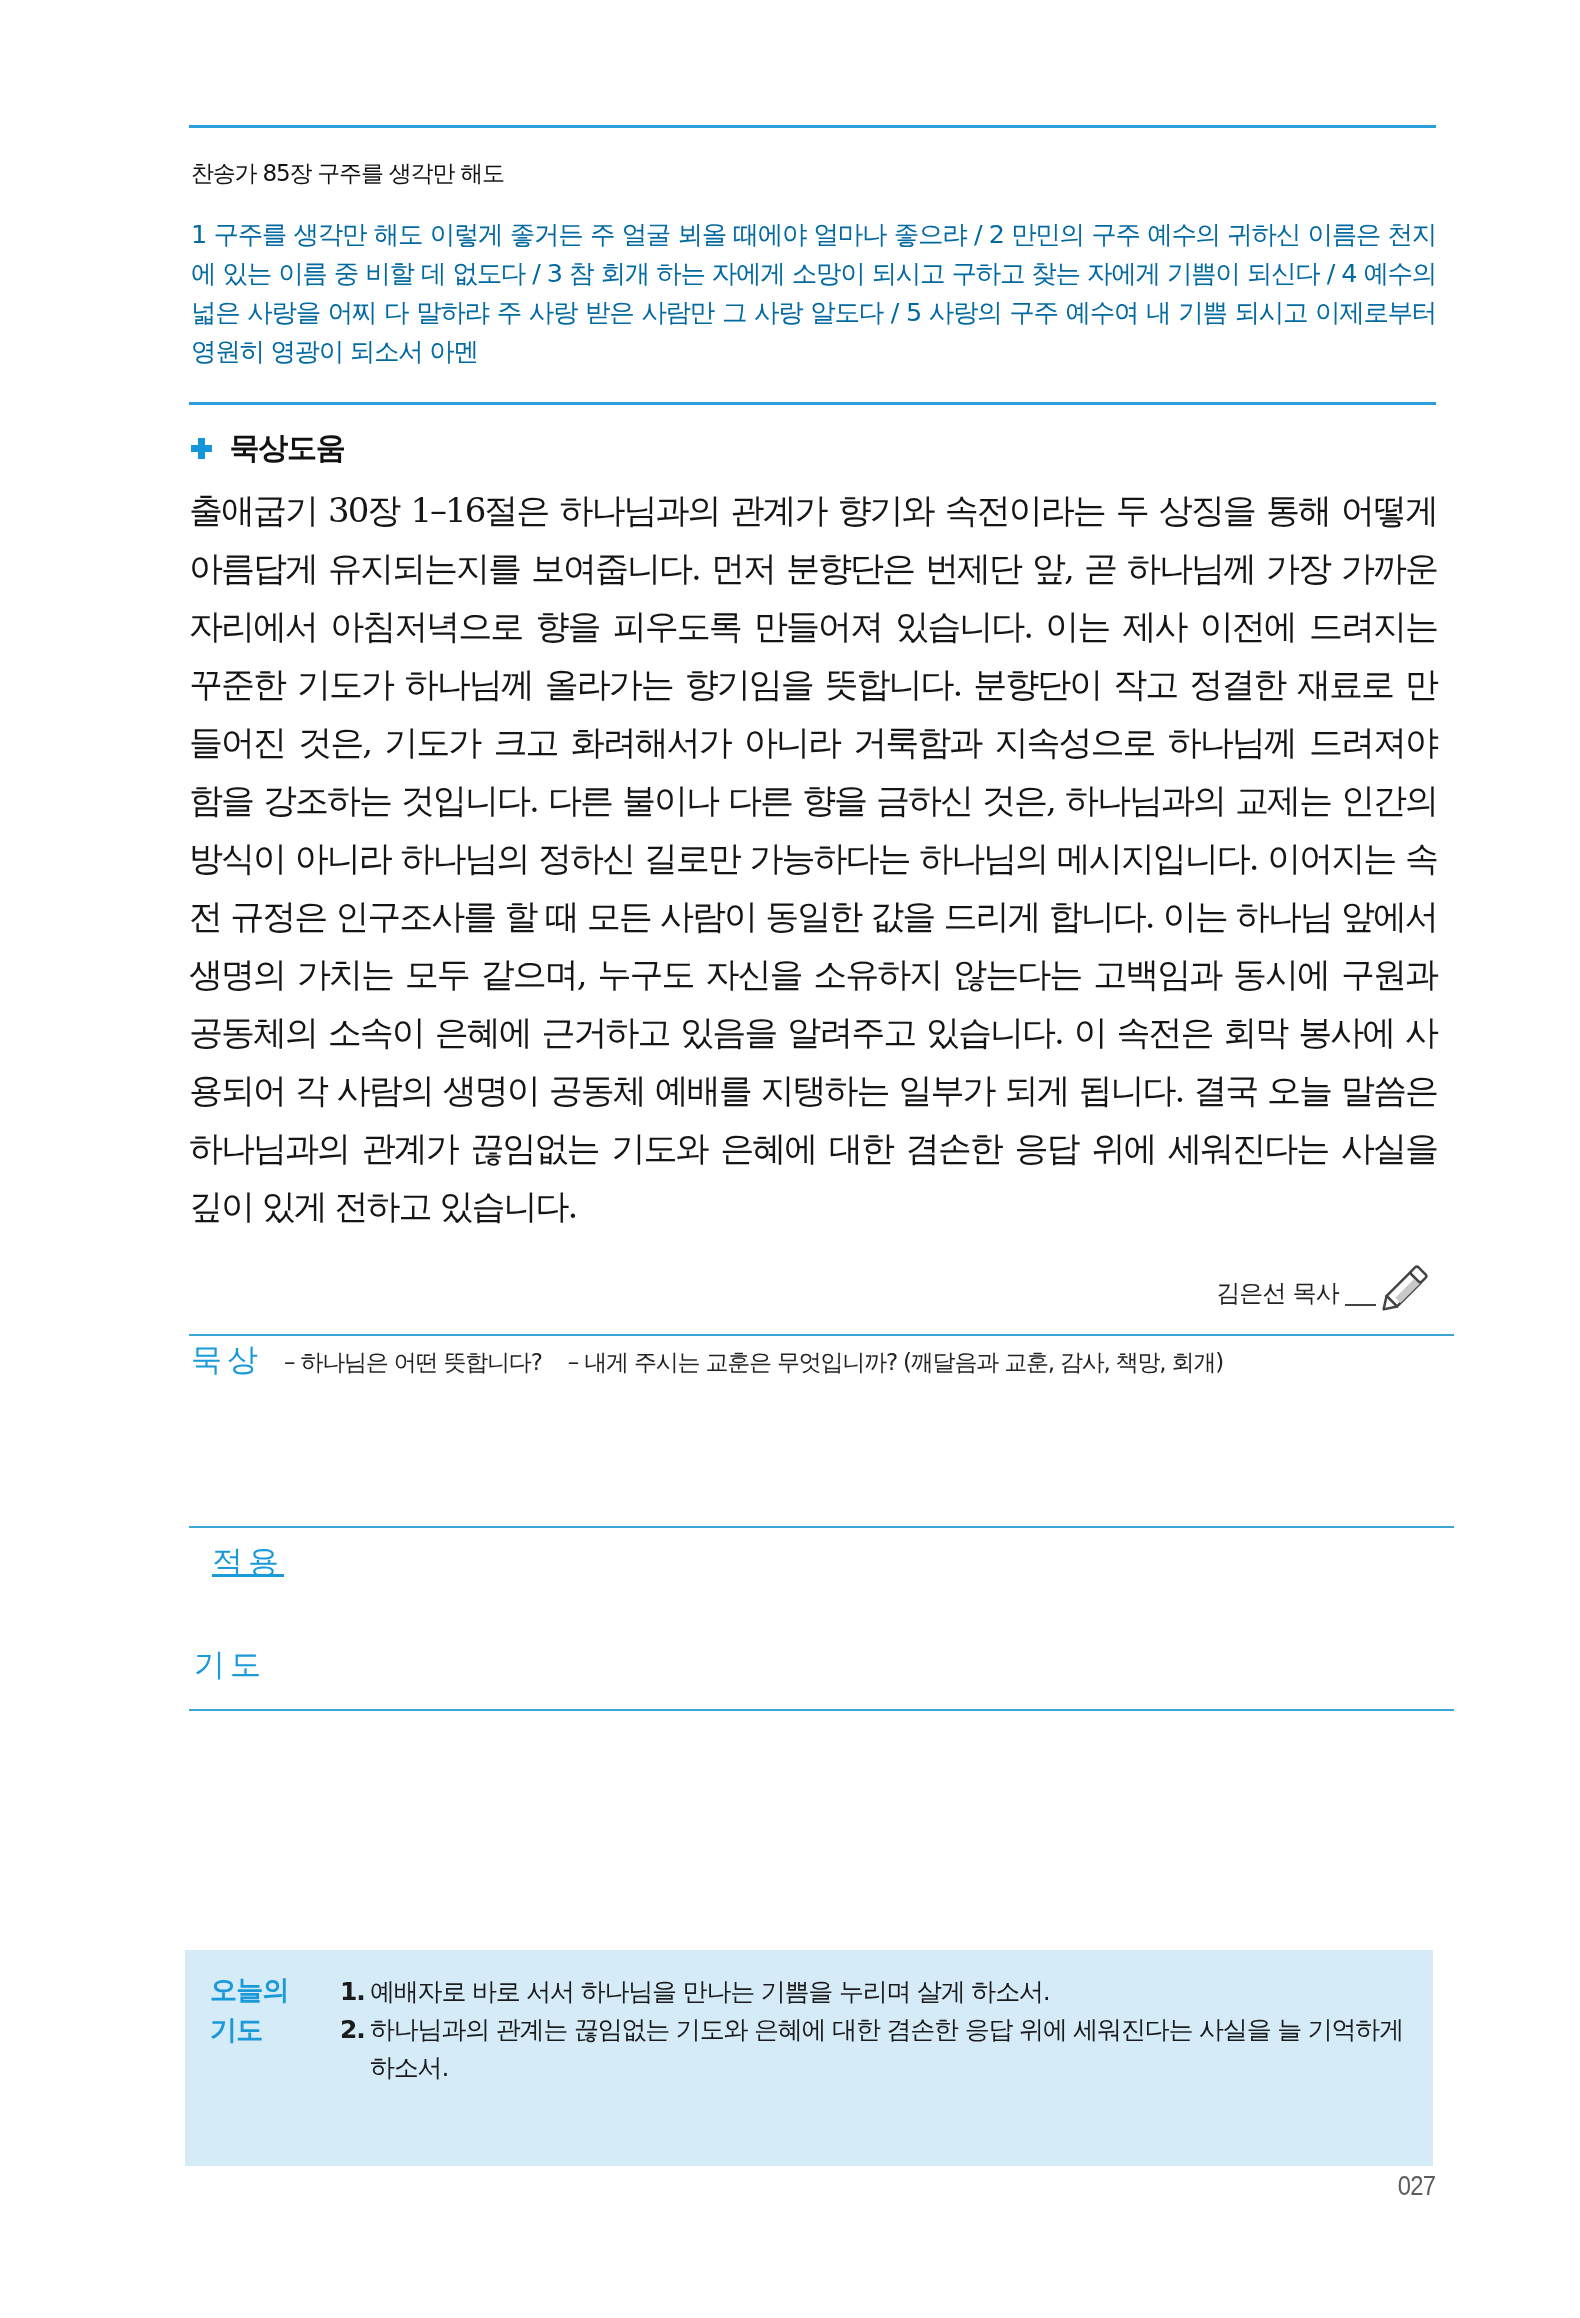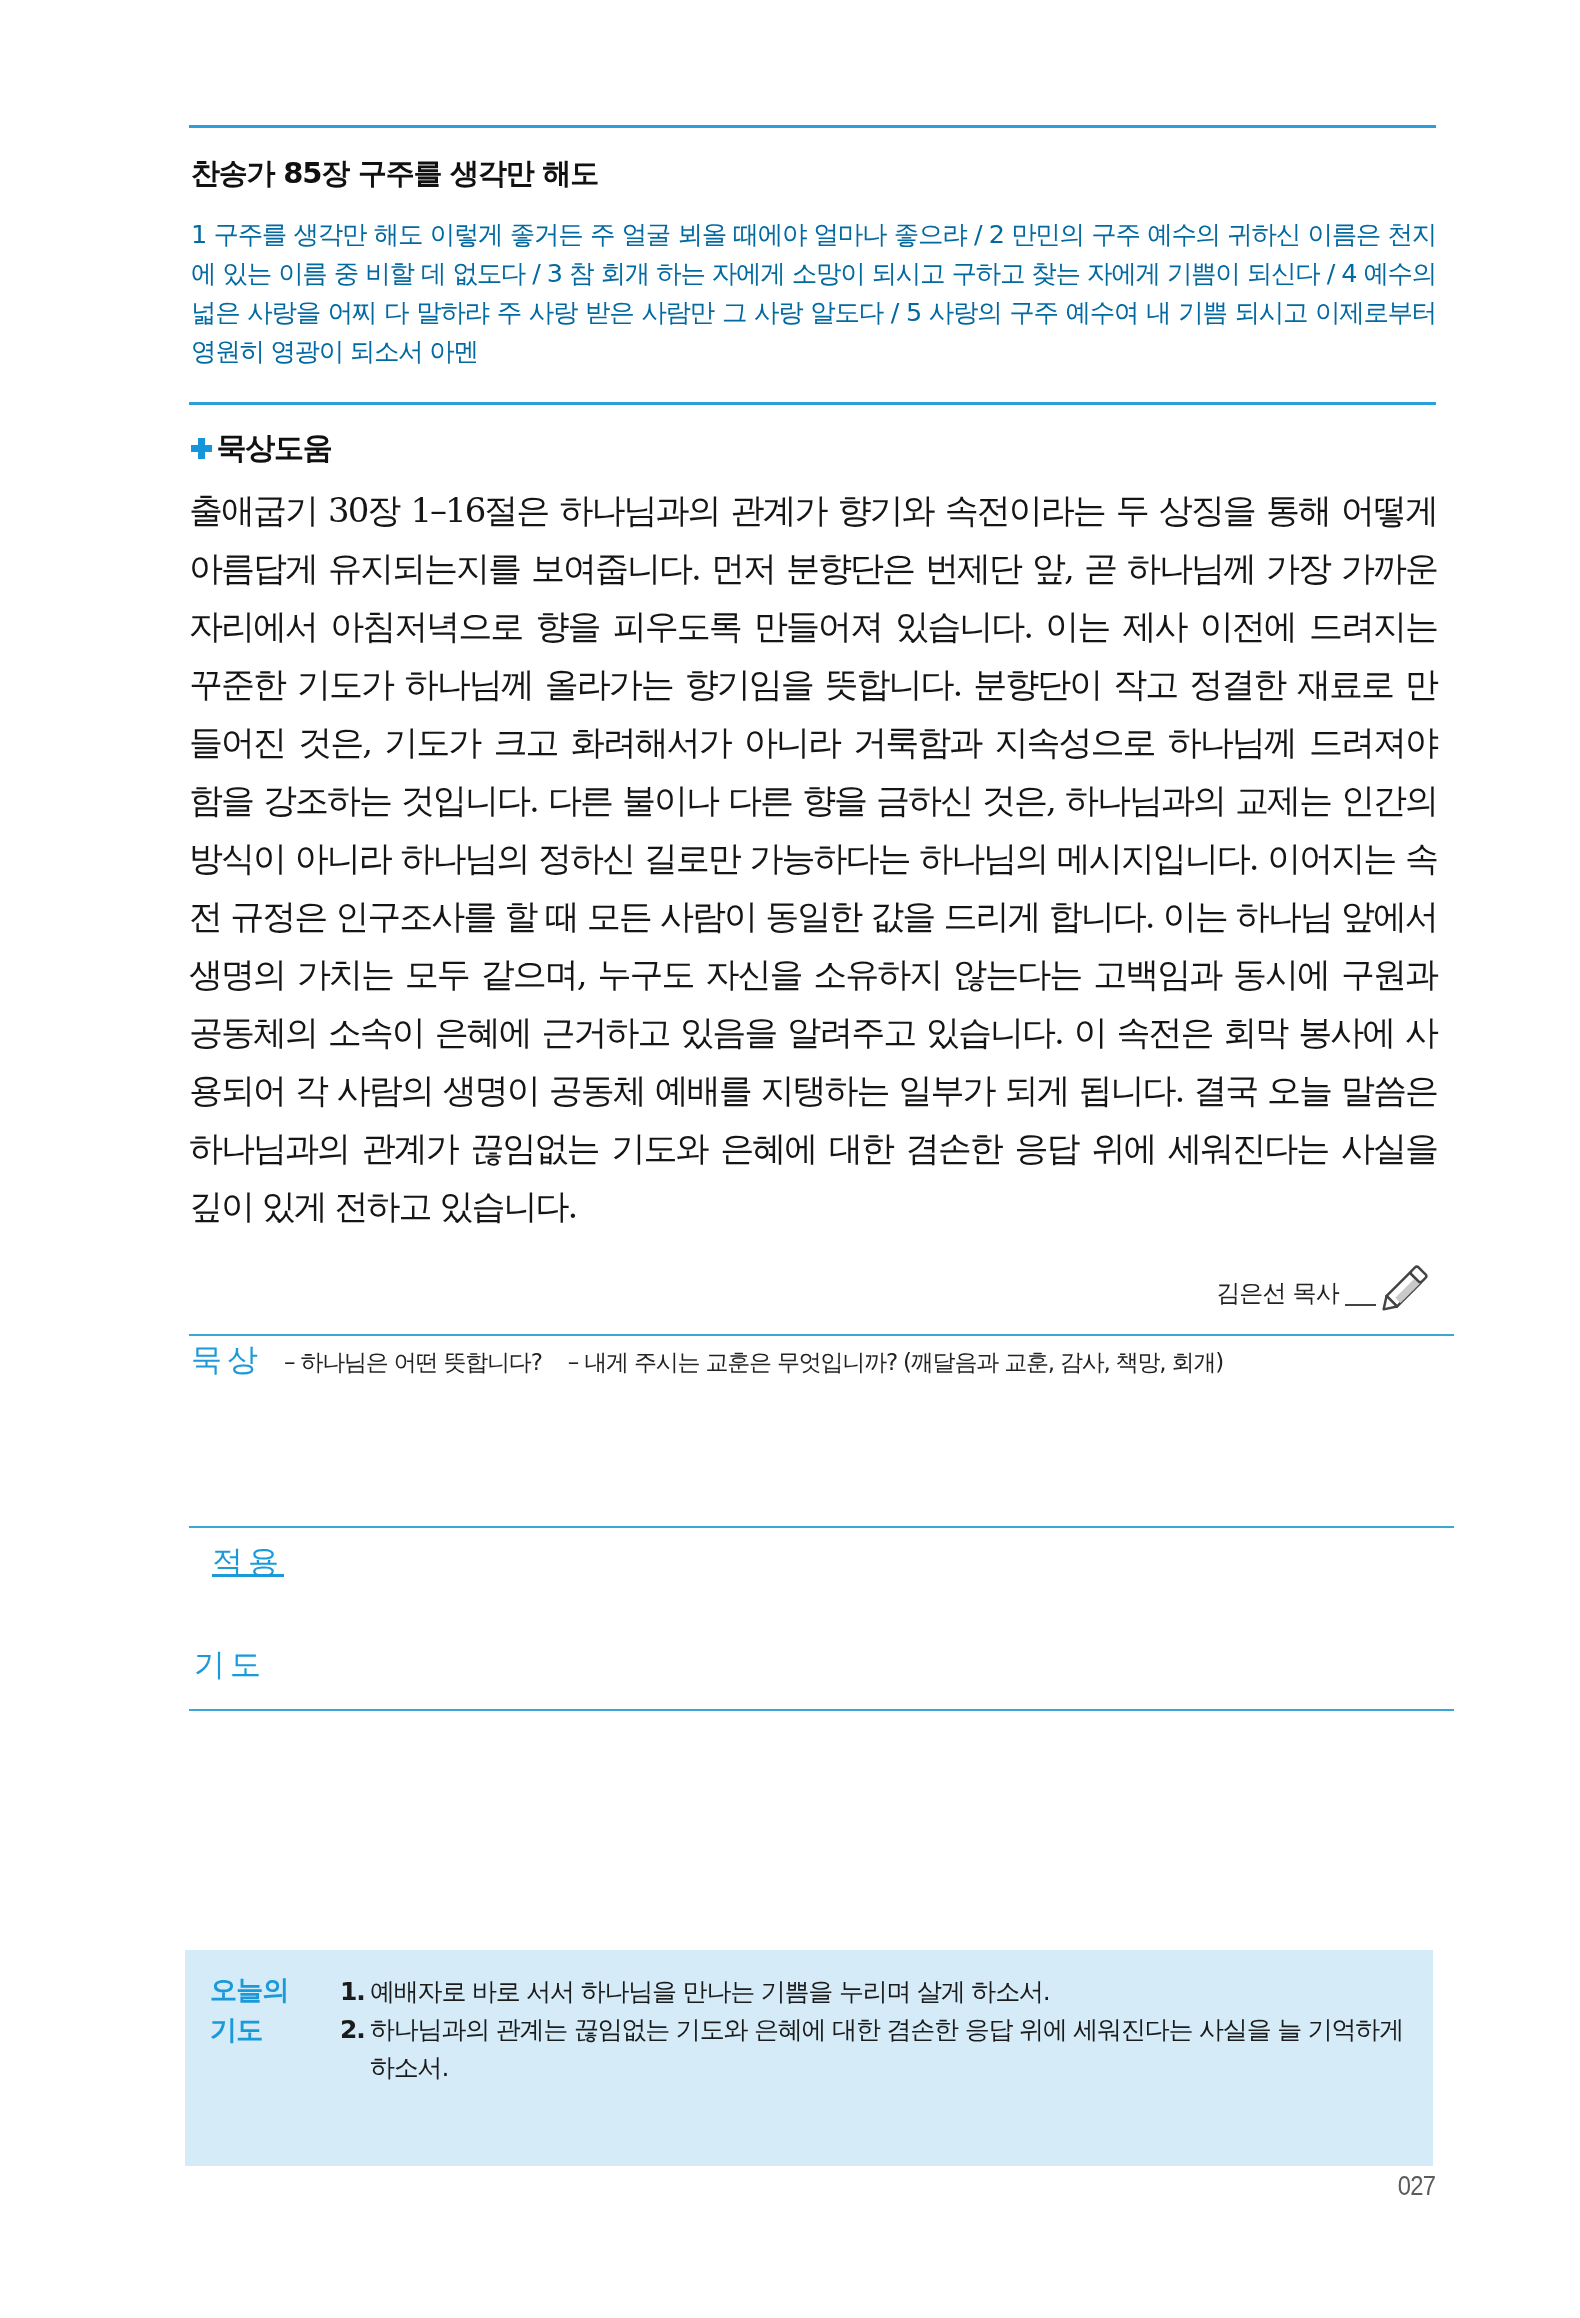--- a/index.html
+++ b/index.html
@@ -4,25 +4,25 @@
   <style>
     * { margin: 0; padding: 0; box-sizing: border-box; }
     html, body { width: 1581px; height: 2319px; background: #ffffff; }
     body { position: relative; font-family: "DejaVu Sans", "Liberation Sans", sans-serif; color: #1a1a1a; overflow: hidden; }
 
     .rule { position: absolute; height: 2.5px; background: #2a9fdc; }
     .rule.thin { height: 1.6px; background: #3aa7d8; }
 
     
     .hymn { position: absolute; left: 191px; top: 153px; width: 1245px; }
-    .hymn-title { font-size: 29px; font-weight: bold; letter-spacing: -1.2px; line-height: 40px; color: #111; }
+    .hymn-title { font-size: 23px; font-weight: normal; letter-spacing: -1.2px; line-height: 40px; color: #111; }
     .hymn-lyrics { margin-top: 22px; font-size: 25.5px; line-height: 39px; letter-spacing: -1.3px; color: #0369a1; text-align: justify; }
 
     
-    .help-heading { position: absolute; left: 191px; top: 428px; display: flex; align-items: center; gap: 4px; }
+    .help-heading { position: absolute; left: 191px; top: 428px; display: flex; align-items: center; gap: 17px; }
     .plus-icon { width: 21.4px; height: 21.4px; position: relative; }
     .plus-icon::before, .plus-icon::after { content: ""; position: absolute; background: #1596db; }
     .plus-icon::before { left: 7.4px; top: 0; width: 6.6px; height: 21.4px; }
     .plus-icon::after { left: 0; top: 7.4px; width: 21.4px; height: 6.6px; }
     .help-heading-label { font-size: 30px; font-weight: bold; letter-spacing: -1.2px; color: #111; }
 
     .help-body { position: absolute; left: 189px; top: 481px; width: 1248px; font-family: "DejaVu Serif", "Liberation Serif", serif; font-size: 34px; line-height: 58px; letter-spacing: -2px; color: #151515; text-align: justify; }
 
     .author { position: absolute; right: 148px; top: 1260px; display: flex; align-items: flex-end; gap: 6px; margin-left: 28px; }
     .author-name { font-size: 24px; letter-spacing: -0.8px; color: #222; padding-bottom: 1.6px; }

